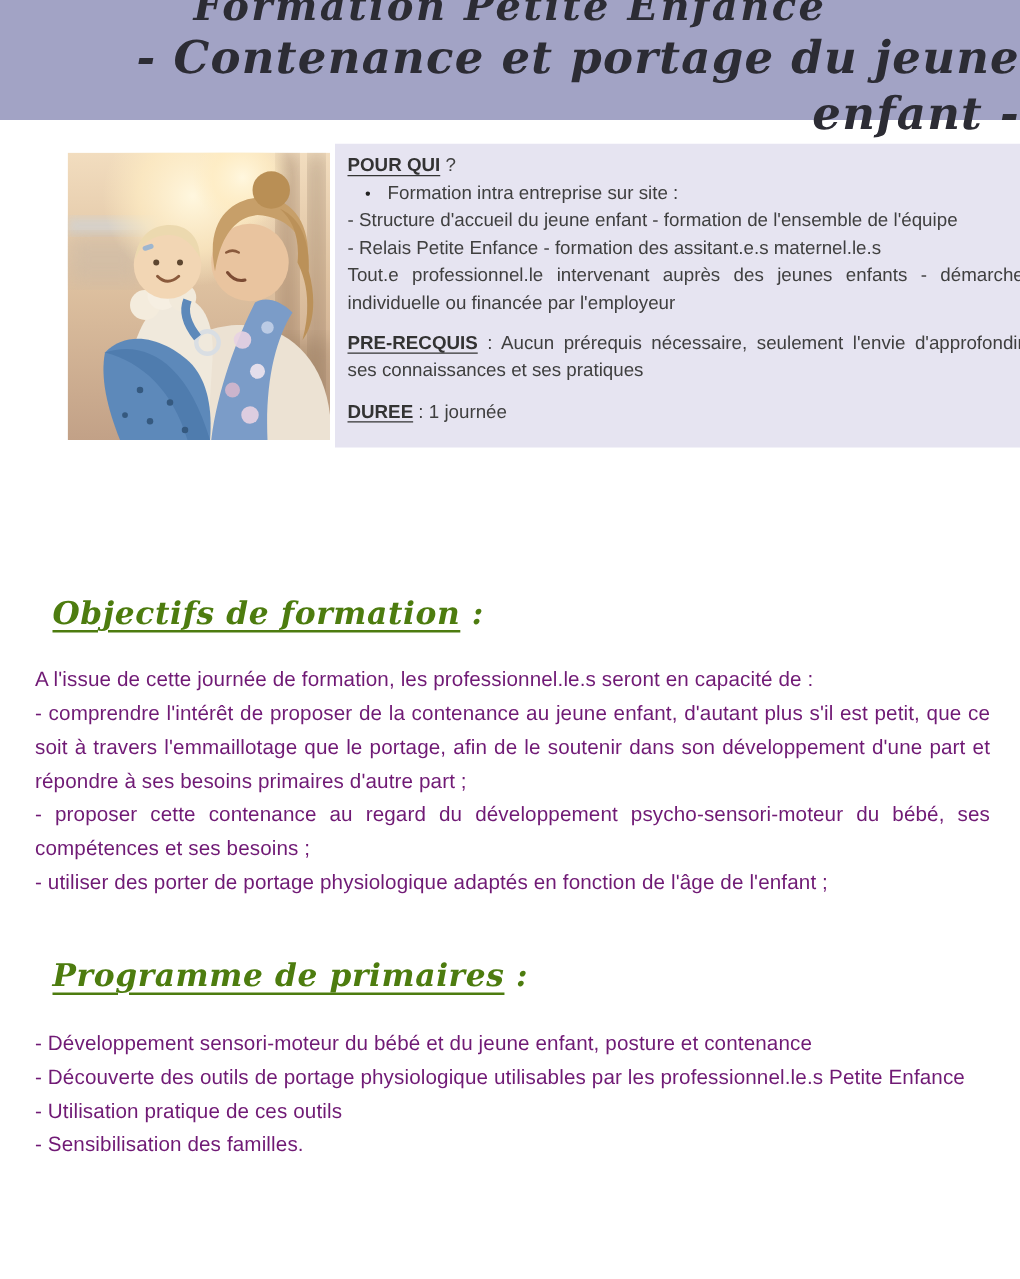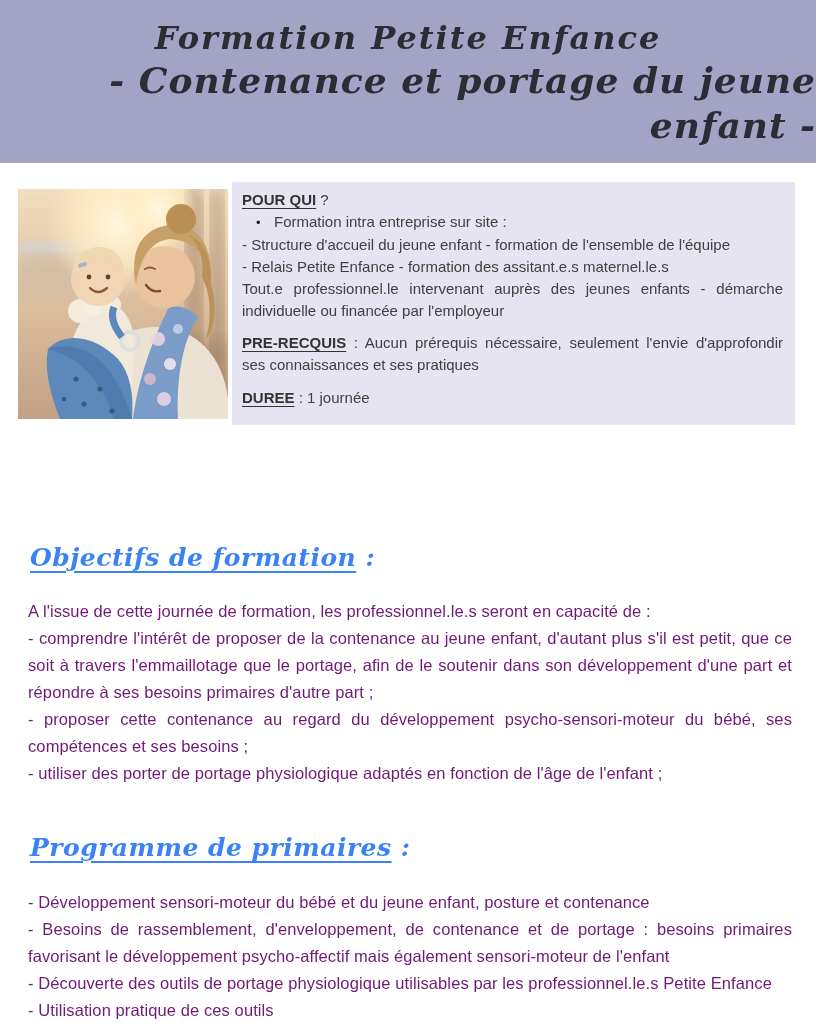--- a/index.html
+++ b/index.html
@@ -9,21 +9,21 @@
     height: 1023px;
     position: relative;
     font-family: "Liberation Sans", sans-serif;
     color: #4a4a4a;
     overflow: hidden;
   }
 
   
   .header-banner {
     width: 816px;
-    height: 163px;
+    height: 96px;
     background: #a2a3c5;
     display: flex;
     flex-direction: column;
     align-items: center;
     justify-content: center;
     padding-top: 4px;
   }
   .script {
     font-family: "DejaVu Serif", serif;
     font-style: italic;
@@ -40,20 +40,21 @@
     font-weight: 700;
     letter-spacing: 1px;
     line-height: 1.25;
     text-align: right;
   }
 
   
   .media-row {
     position: relative;
     height: 336px;
+    margin-left: 36px;
   }
   .photo-frame {
     position: absolute;
     left: 18px;
     top: 26px;
     width: 210px;
     height: 230px;
     overflow: hidden;
   }
   .photo-frame svg { display: block; }
@@ -87,22 +88,22 @@
   .ibx-justify { text-align: justify; }
   .ibx-para { margin-top: 10px; text-align: justify; }
   .ibx-para-duree { margin-top: 11px; }
 
   
   .section-heading {
     font-family: "DejaVu Serif", serif;
     font-style: italic;
     font-weight: 700;
     font-size: 25px;
-    color: #3b82f6;
-    margin-left: 30px;
+    color: #4d7c0f;
+    margin-left: 42px;
     letter-spacing: 0.5px;
   }
   .heading-underline {
     text-decoration: underline;
     text-underline-offset: 5px;
     text-decoration-thickness: 2px;
   }
   .heading-objectifs { margin-top: 44px; }
   .heading-programme { margin-top: 46px; }
 
@@ -224,17 +225,16 @@
   <p>A l'issue de cette journée de formation, les professionnel.le.s seront en capacité de :</p>
   <p>-  comprendre l'intérêt de proposer de la contenance au jeune enfant, d'autant plus s'il est petit, que ce soit à travers l'emmaillotage que le portage, afin de le soutenir dans son développement d'une part et répondre à ses besoins primaires d'autre part ;</p>
   <p>- proposer cette contenance au regard du développement psycho-sensori-moteur du bébé, ses compétences et ses besoins ;</p>
   <p>- utiliser des porter de portage physiologique adaptés en fonction de l'âge de l'enfant ;</p>
 </div>
 
 <h2 class="section-heading heading-programme"><span class="heading-underline">Programme de primaires</span><span> :</span></h2>
 
 <div class="body-text programme-body">
   <p>- Développement sensori-moteur du bébé et du jeune enfant, posture et contenance</p>
-  <p>-  Besoins  de  rassemblement,  d'enveloppement,  de  contenance  et  de  portage  :  besoins primaires  favorisant  le  développement  psycho-affectif  mais  également  sensori-moteur  de l'enfant</p>
   <p>-  Découverte  des  outils  de  portage  physiologique  utilisables  par  les  professionnel.le.s  Petite Enfance</p>
   <p>- Utilisation pratique de ces outils</p>
   <p>- Sensibilisation des familles.</p>
 </div>
 
 </body></html>

